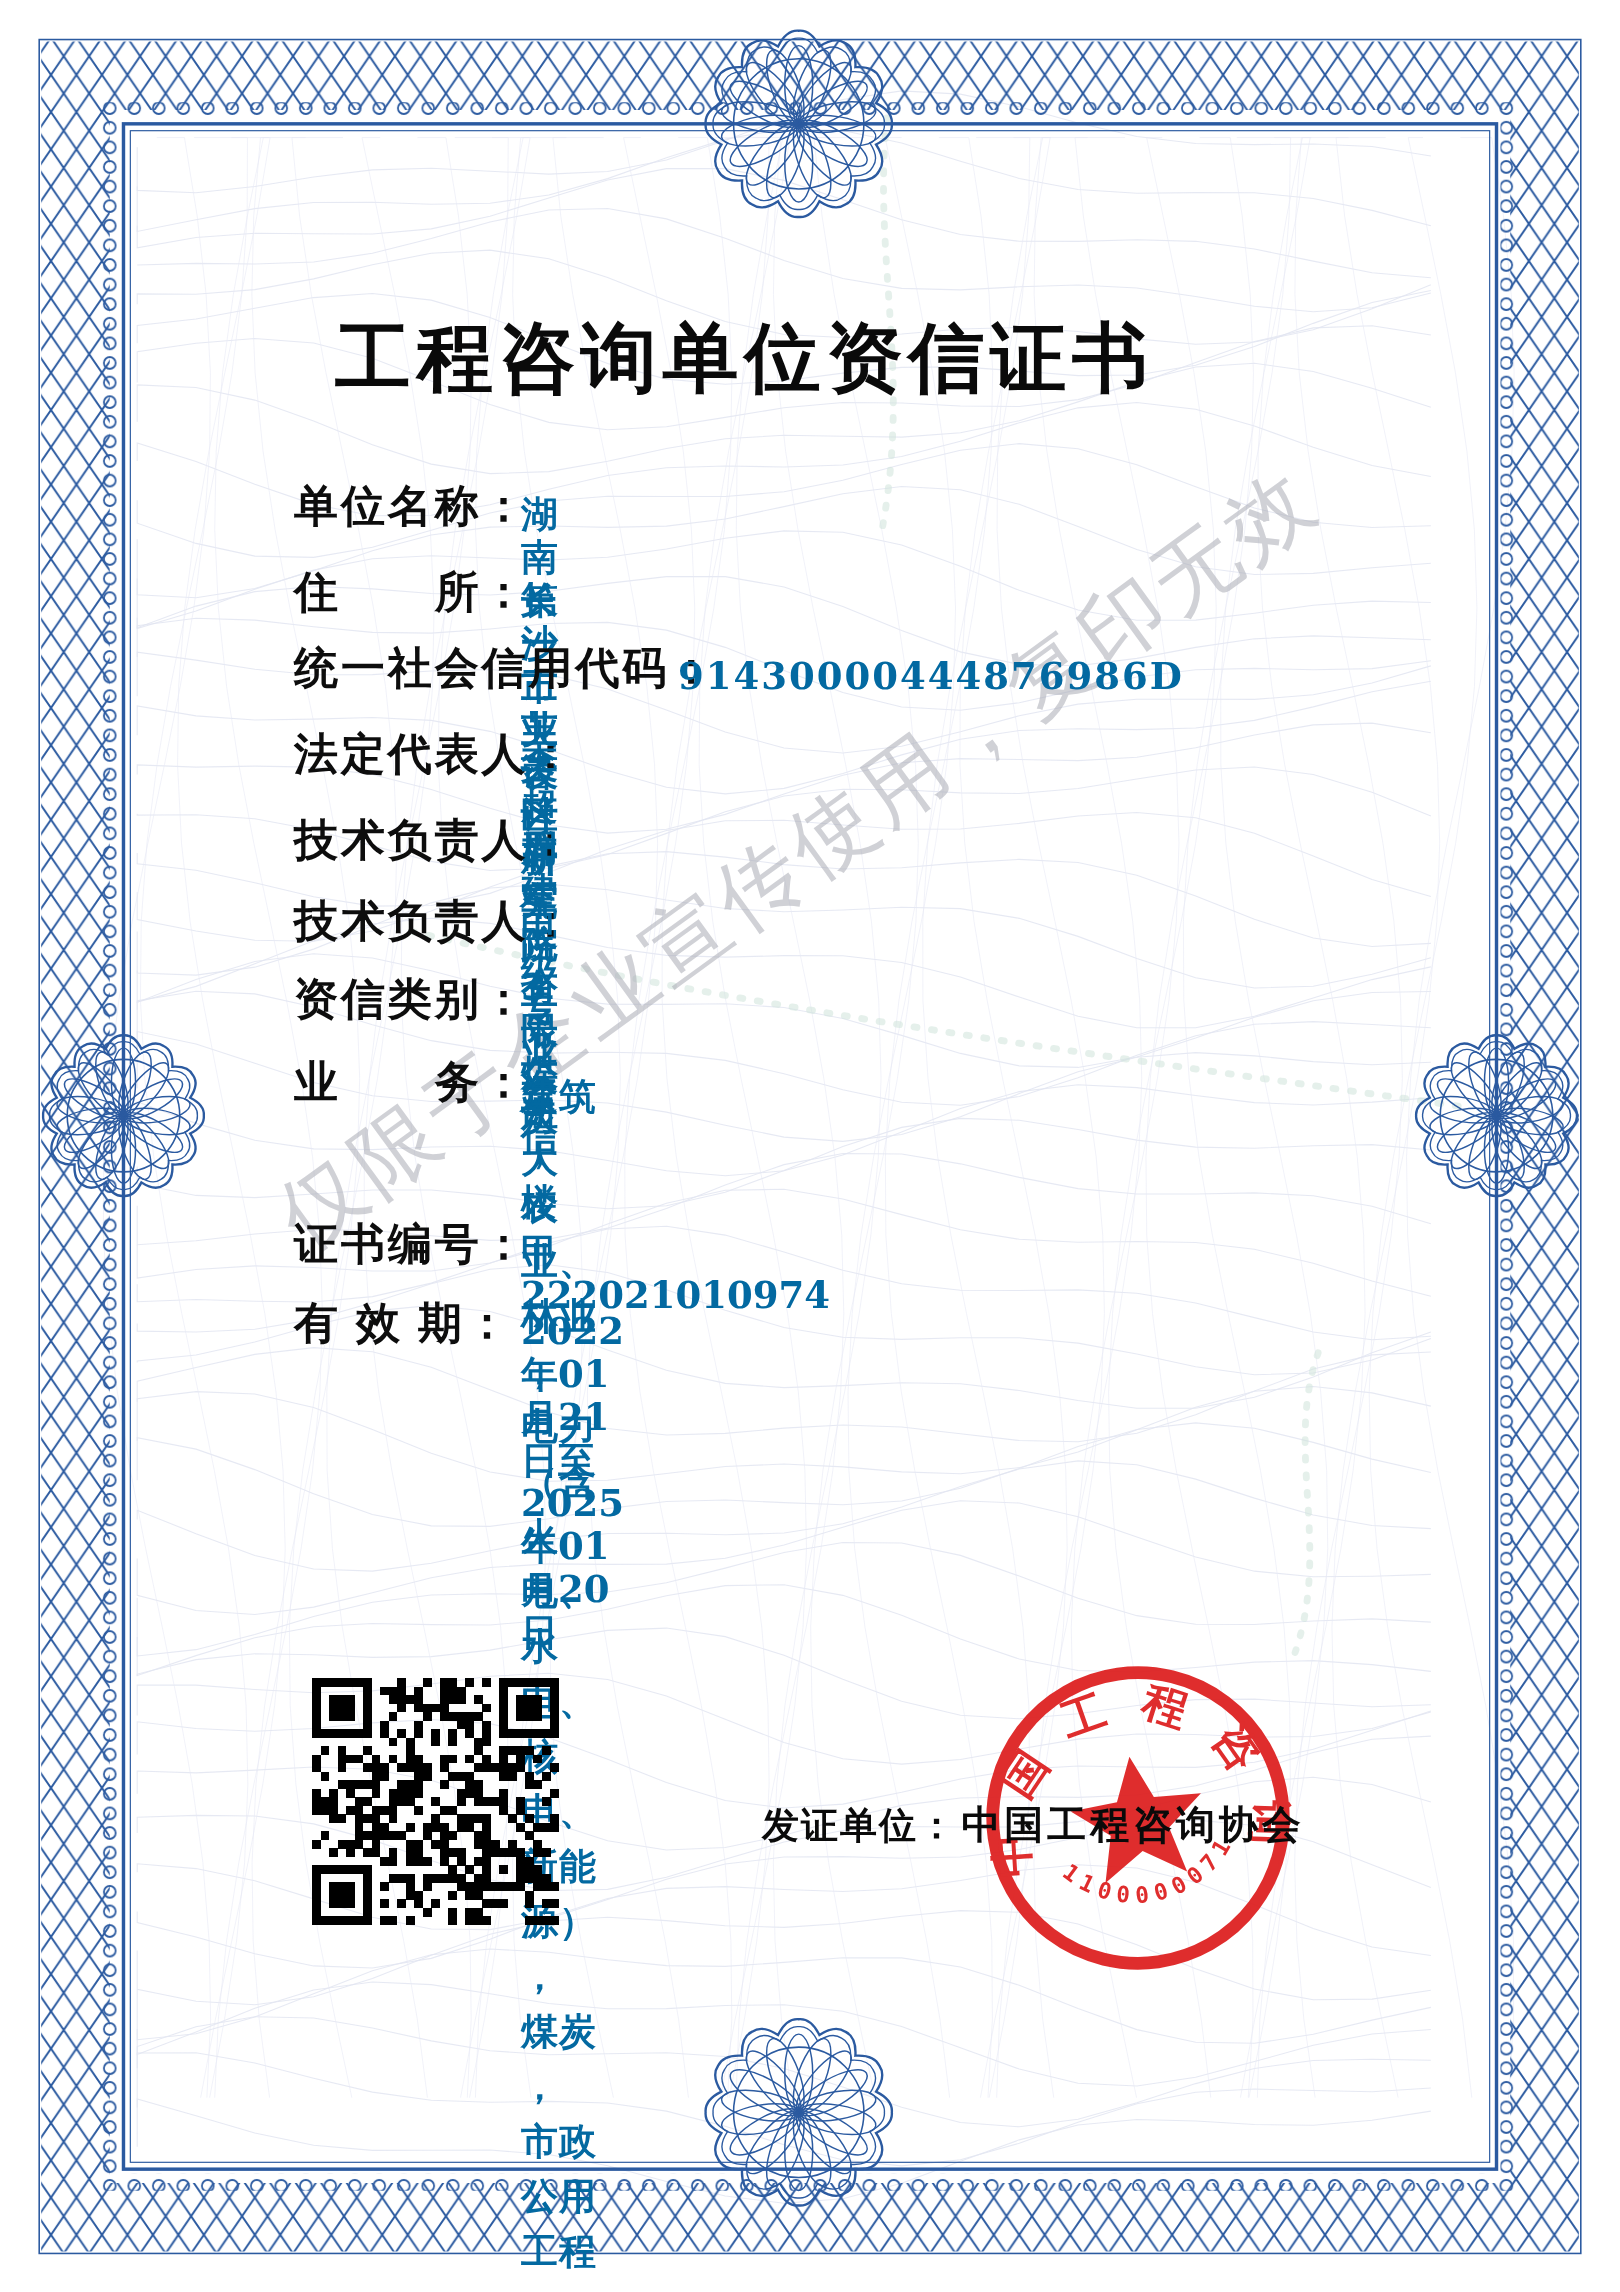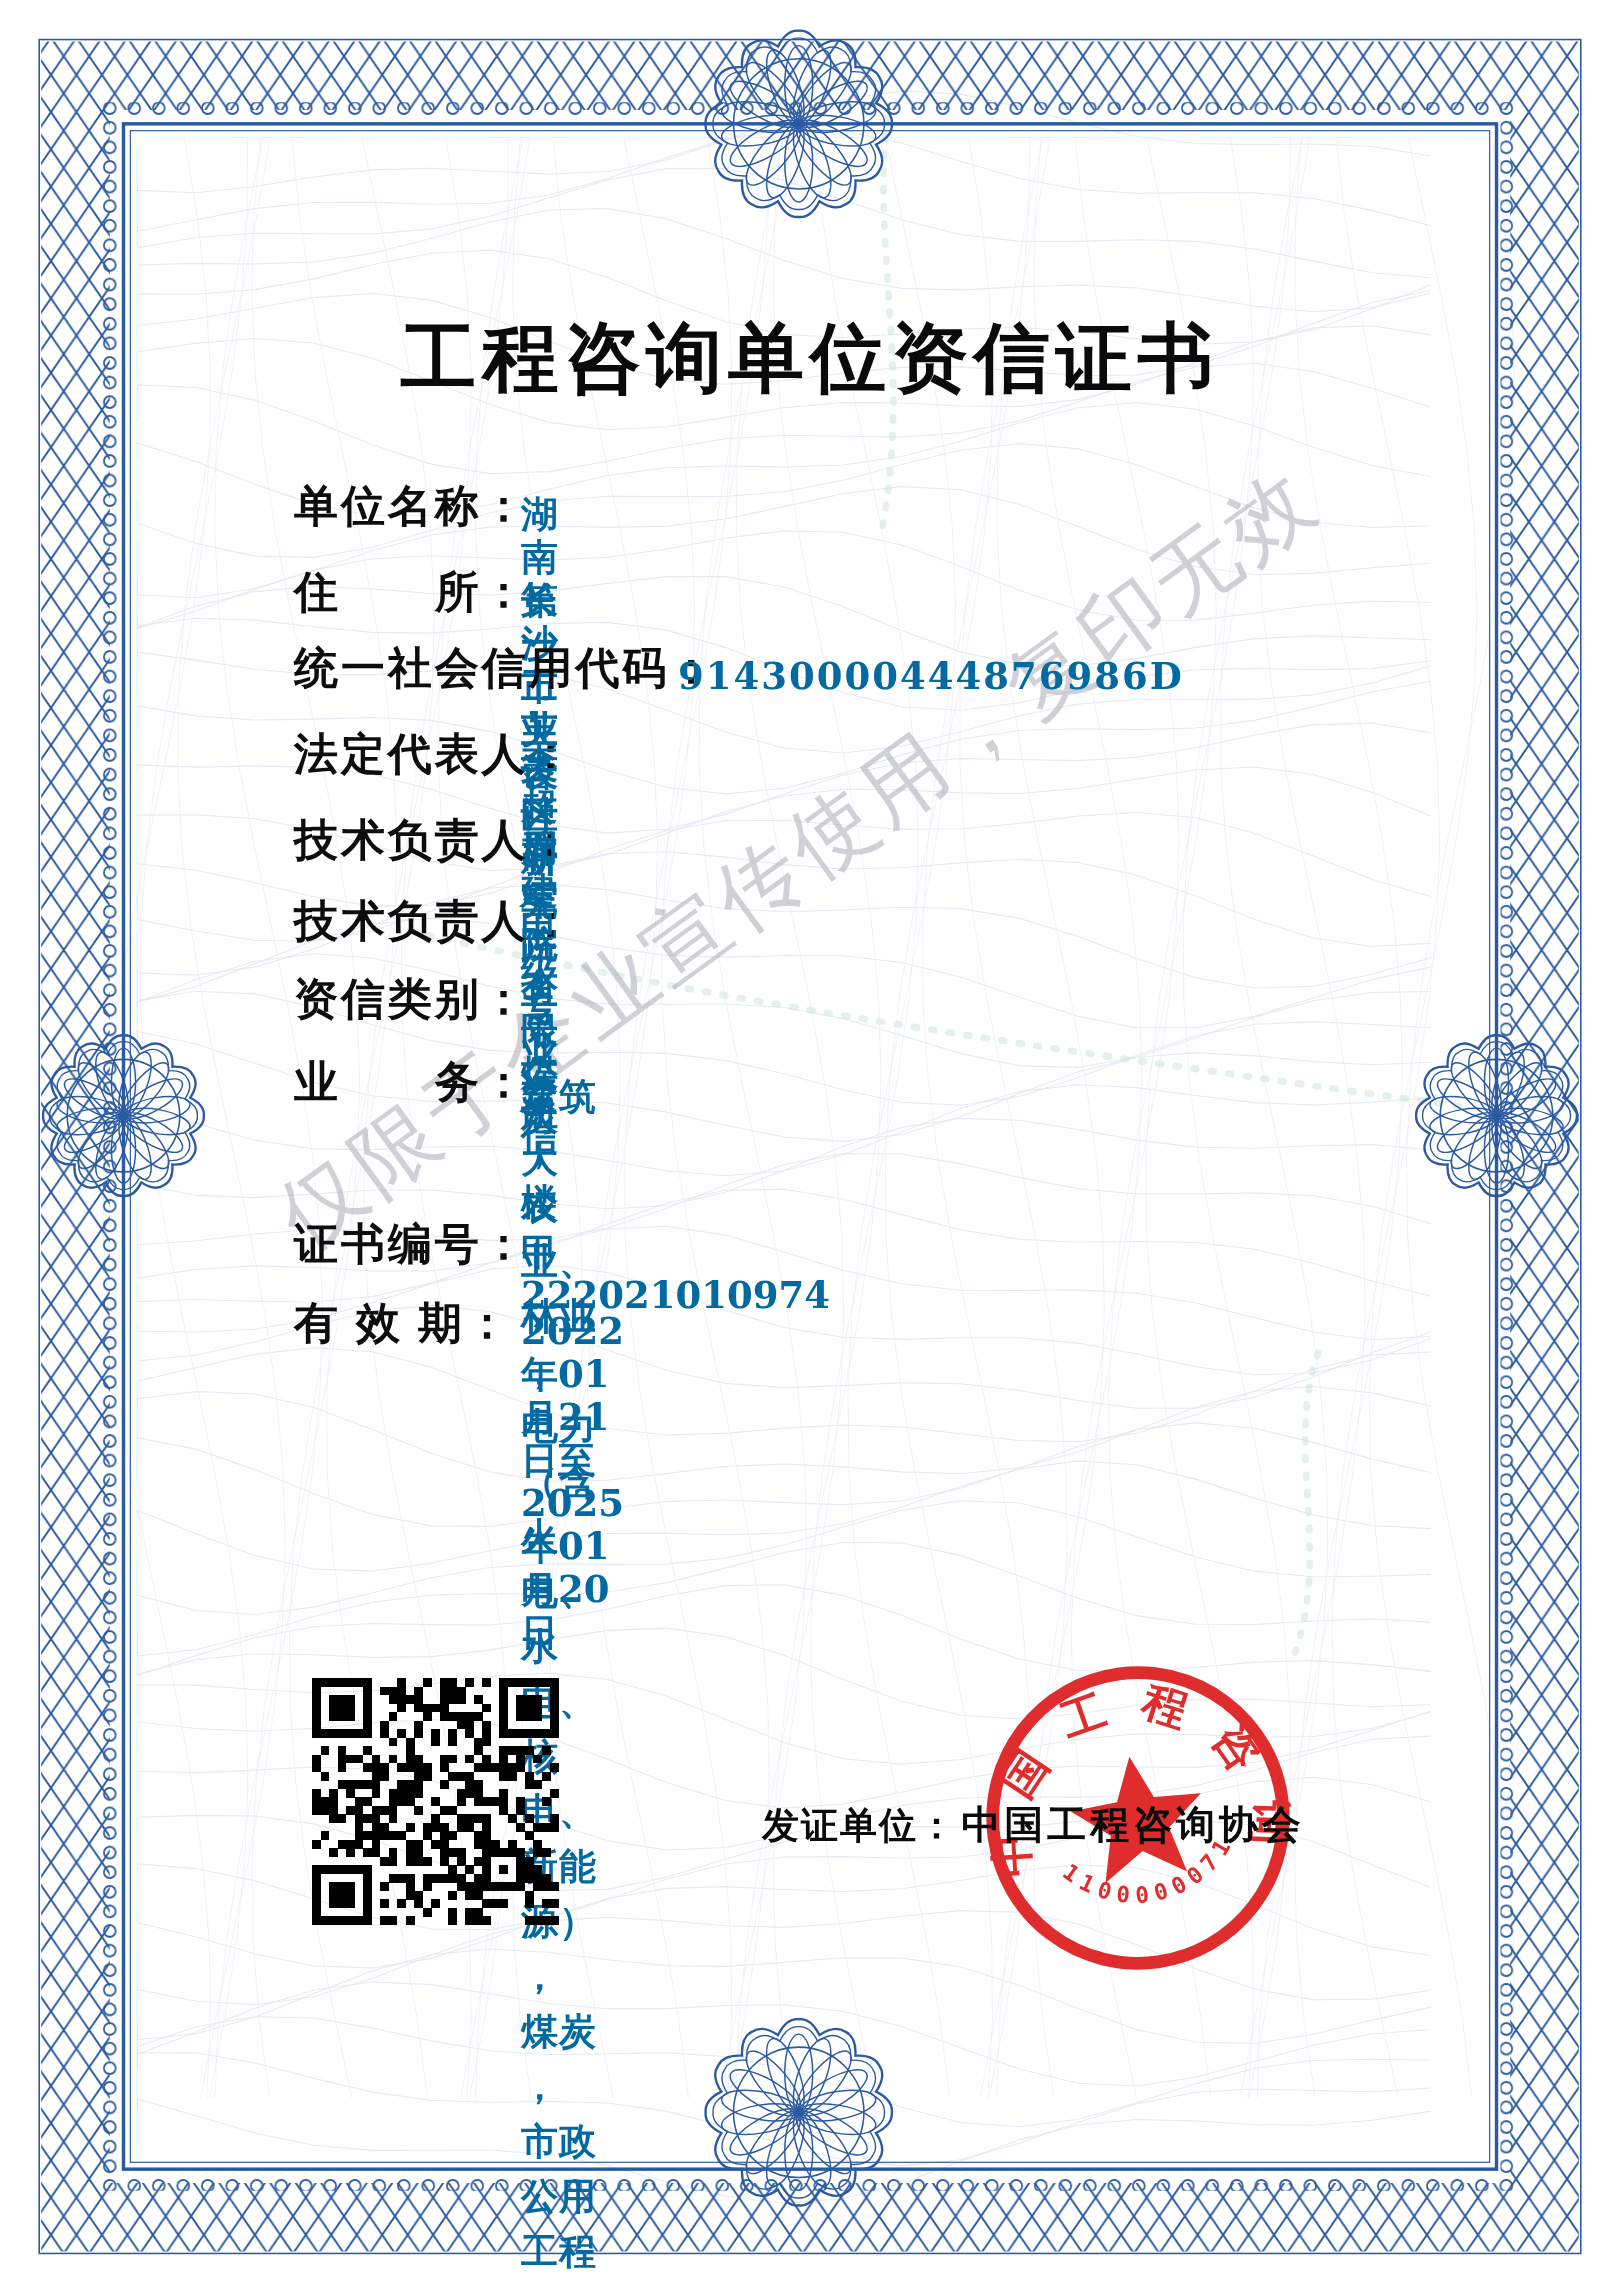--- a/index.html
+++ b/index.html
@@ -5,21 +5,21 @@
   html,body{margin:0;padding:0;background:#ffffff;}
   body{width:1620px;height:2293px;position:relative;overflow:hidden;
        font-family:"Liberation Sans",sans-serif;}
   .page{position:absolute;inset:0;width:1620px;height:2293px;background:#fff;}
   svg.bg{position:absolute;left:0;top:0;z-index:0;}
   .watermark{position:absolute;left:289px;top:1171px;z-index:1;
      transform:rotate(-36deg);transform-origin:0 50%;
      font-family:"Liberation Sans",sans-serif;font-weight:400;
      font-size:84px;letter-spacing:5.9px;color:rgba(170,172,180,.55);
      white-space:nowrap;}
-  .title{position:absolute;left:0;top:308px;width:1620px;text-align:center;z-index:2;
+  .title{position:absolute;left:0;top:308px;width:1489px;text-align:center;z-index:2;
      font-weight:900;font-size:76px;letter-spacing:5.9px;color:#0a0a0a;}
   .row{position:absolute;left:294px;z-index:2;white-space:nowrap;height:45px;}
   .row .label{display:inline-block;font-weight:700;font-size:44px;letter-spacing:2.9px;
      color:#0d0d0d;font-family:"Liberation Sans",sans-serif;}
   .row .value{position:absolute;left:227px;top:16px;font-family:"DejaVu Serif",serif;
      font-weight:600;font-size:37px;color:#0369a1;white-space:pre-line;line-height:43px;}
   .row.code .value{left:384px;letter-spacing:2px;}
   .row.biz .value{line-height:55px;letter-spacing:1px;}
   .issuer{position:absolute;left:762px;top:1798px;z-index:4;white-space:nowrap;}
   .issuer .ilabel{font-weight:700;font-size:37px;letter-spacing:2px;color:#0a0a0a;margin-top:44px;}

